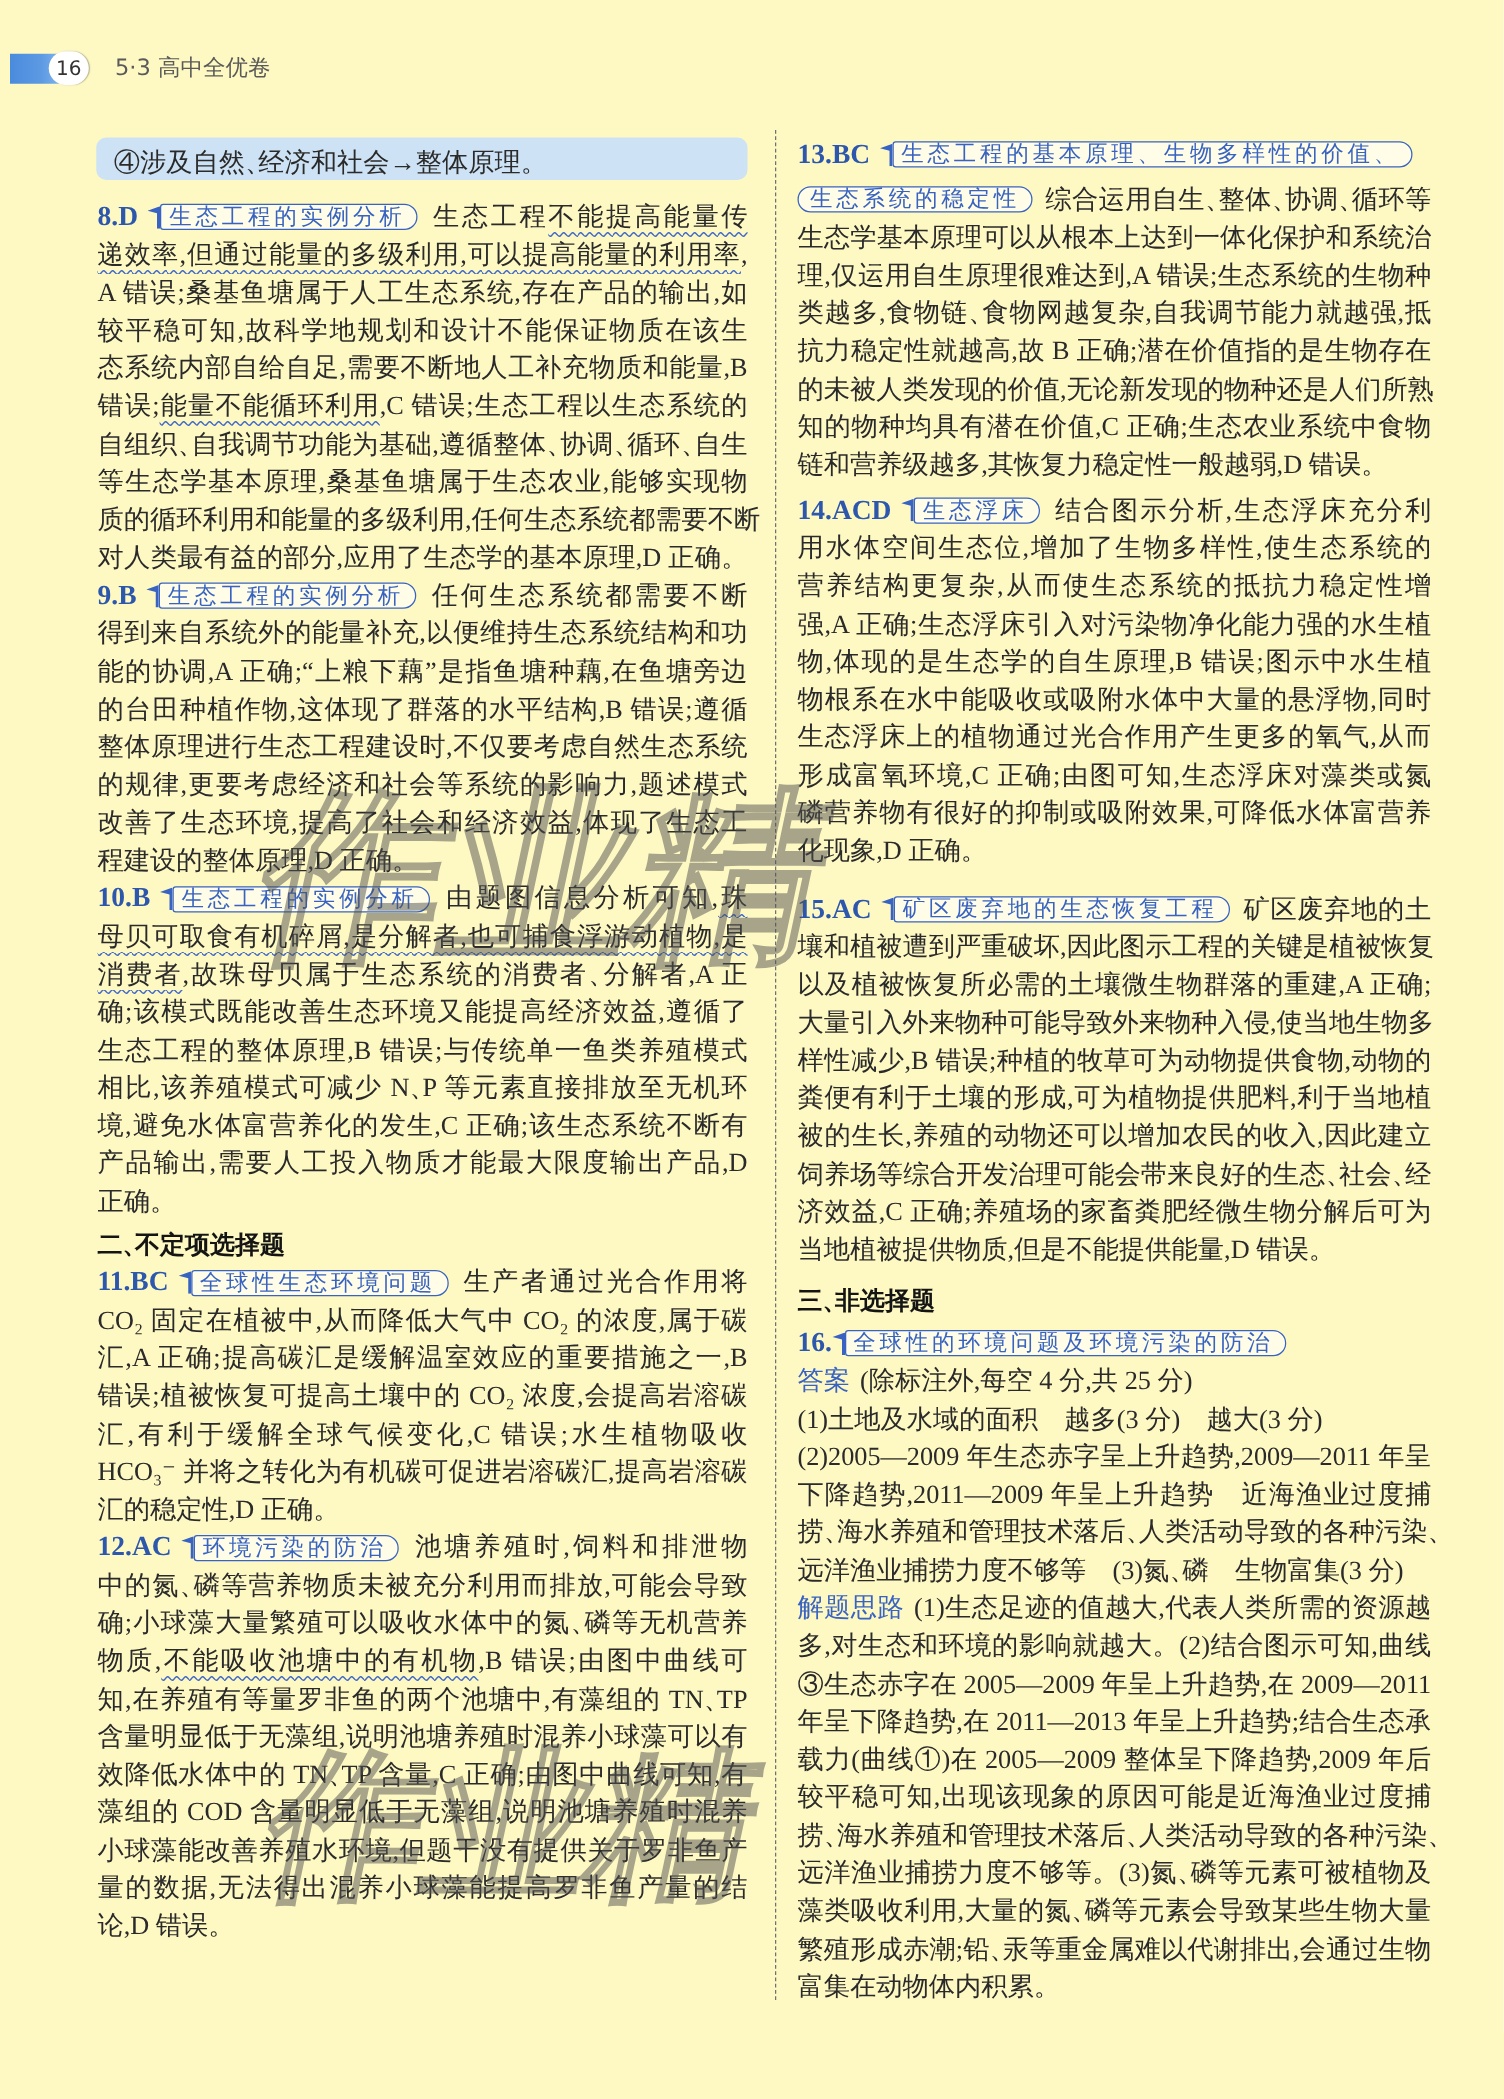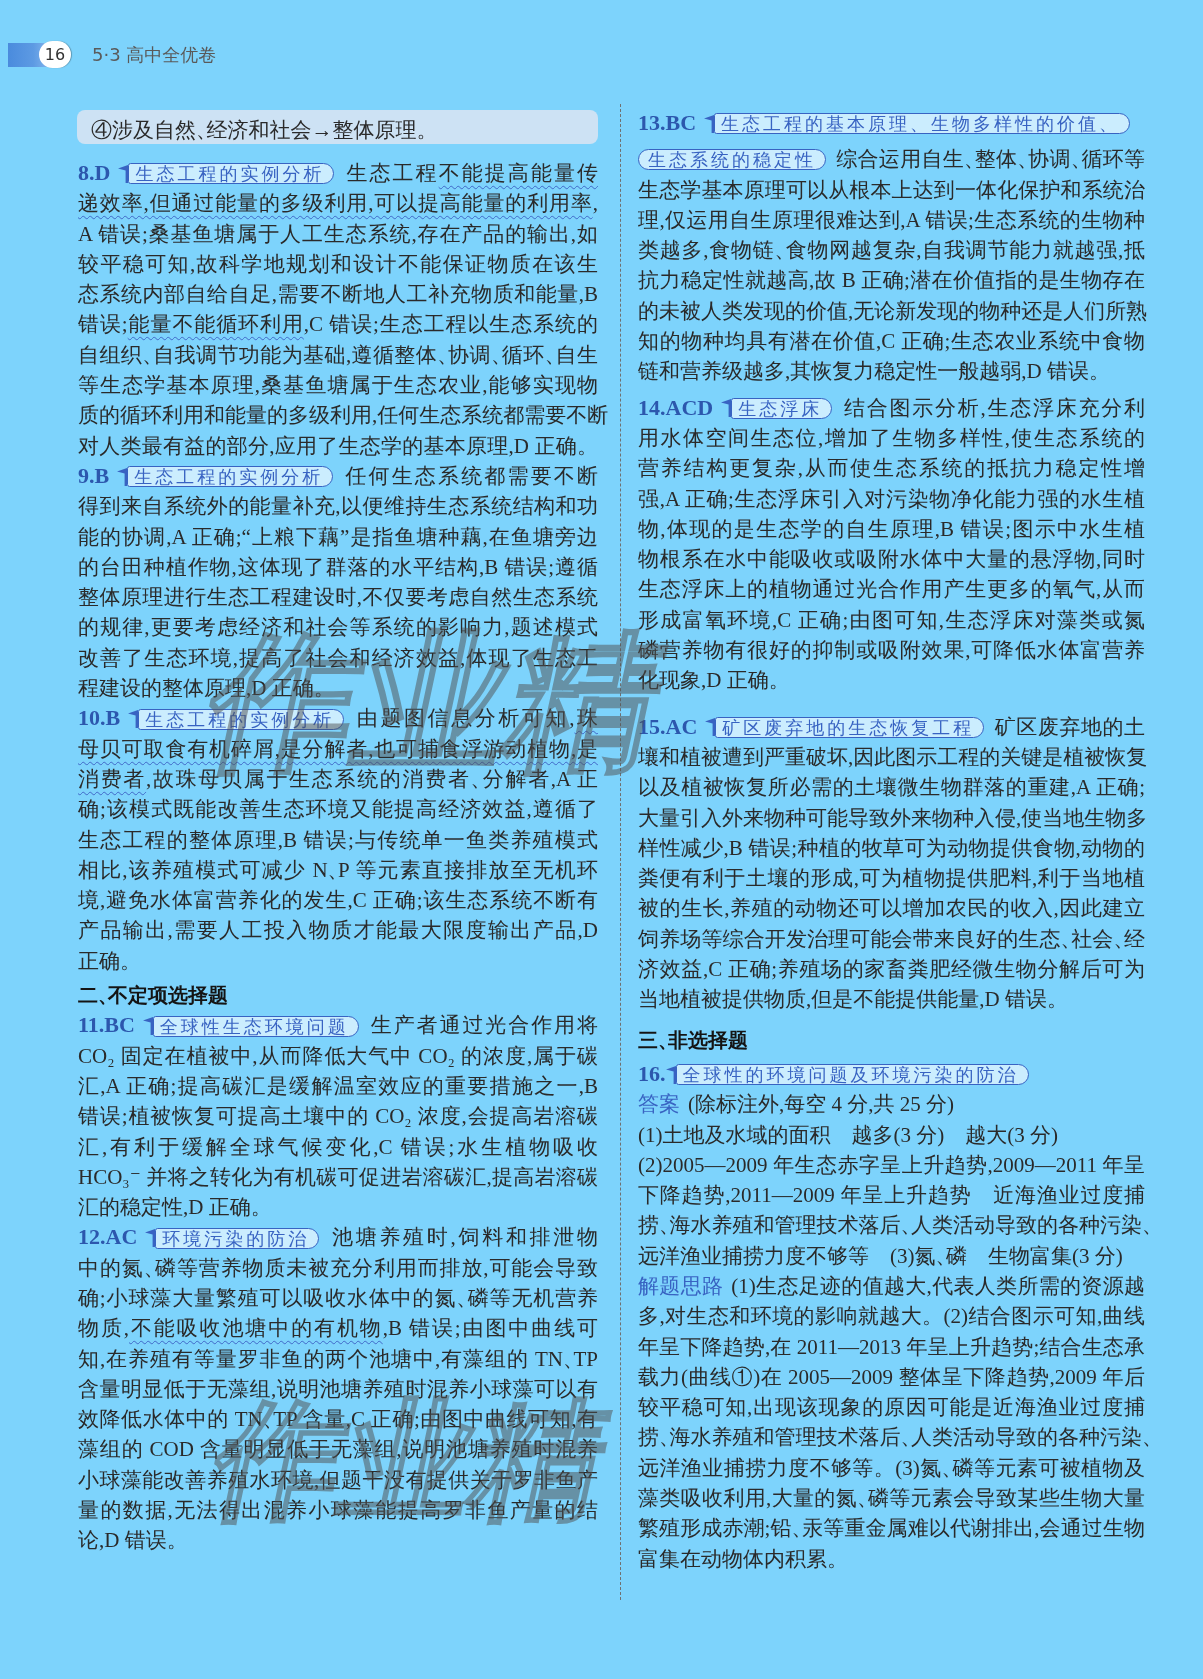--- a/index.html
+++ b/index.html
@@ -1,19 +1,19 @@
 <!DOCTYPE html>
 <html style="--label: #2c57ad; --tag: #3863c2; --uline: #4068c8; --tipbg: #cde2f4; --accent: #5d9ae3;"><head>
 <meta charset="utf-8">
 <style>
   :root{
     --label:#2c57ad; --tag:#3863c2; --uline:#4068c8; --tipbg:#cde2f4; --accent:#5d9ae3;
   }
   html,body{margin:0;padding:0;background:#fafafa;}
-  .page{position:relative;width:1203px;height:1679px;overflow:hidden;background:#7dd3fc;color:#2a2a2a;
+  .page{position:relative;width:1203px;height:1679px;overflow:hidden;background:#fef9c3;color:#2a2a2a;
         font-family:"Liberation Serif","DejaVu Serif",serif;}
   
   .hdr-bar{position:absolute;left:8px;top:43px;width:46px;height:24px;
            background:linear-gradient(90deg,#4a8bdd,var(--accent) 55%,#8dbdf0);}
   .hdr-badge{position:absolute;left:39px;top:41px;width:32px;height:27px;border-radius:14px;background:#fff;
              box-shadow:1px 0 1px rgba(0,0,0,.28);font-family:"DejaVu Sans",sans-serif;font-size:16px;
              line-height:27px;text-align:center;color:#333;}
   .hdr-title{position:absolute;left:92px;top:42px;font-family:"DejaVu Sans",sans-serif;font-size:18px;
              line-height:26px;color:#5a5a5a;}
   
@@ -185,20 +185,21 @@
               <path d="M0 3.5 L10 0 L10 18 L7.6 18 L7.6 5.6 Z"></path>
             </svg></span><span class="tag">全球性的环境问题及环境污染的防治</span></div>
       <div class="ln end"><span class="blue-label">答案</span><span>(除标注外,每空 4 分,共 25 分)</span></div>
       <div class="ln end"><span>(1)土地及水域的面积　越多(3 分)　越大(3 分)</span></div>
       <div class="ln"><span>(2)2005—2009 年生态赤字呈上升趋势,2009—2011 年呈</span></div>
       <div class="ln"><span>下降趋势,2011—2009 年呈上升趋势　近海渔业过度捕</span></div>
       <div class="ln"><span>捞<span class="cp">、</span>海水养殖和管理技术落后<span class="cp">、</span>人类活动导致的各种污染<span class="cp">、</span></span></div>
       <div class="ln end"><span>远洋渔业捕捞力度不够等　(3)氮<span class="cp">、</span>磷　生物富集(3 分)</span></div>
       <div class="ln"><span class="blue-label">解题思路</span><span>(1)生态足迹的值越大,代表人类所需的资源越</span></div>
       <div class="ln"><span>多,对生态和环境的影响就越大。(2)结合图示可知,曲线</span></div>
+      <div class="ln"><span>③生态赤字在 2005—2009 年呈上升趋势,在 2009—2011</span></div>
       <div class="ln"><span>年呈下降趋势,在 2011—2013 年呈上升趋势;结合生态承</span></div>
       <div class="ln"><span>载力(曲线①)在 2005—2009 整体呈下降趋势,2009 年后</span></div>
       <div class="ln"><span>较平稳可知,出现该现象的原因可能是近海渔业过度捕</span></div>
       <div class="ln"><span>捞<span class="cp">、</span>海水养殖和管理技术落后<span class="cp">、</span>人类活动导致的各种污染<span class="cp">、</span></span></div>
       <div class="ln"><span>远洋渔业捕捞力度不够等。(3)氮<span class="cp">、</span>磷等元素可被植物及</span></div>
       <div class="ln"><span>藻类吸收利用,大量的氮<span class="cp">、</span>磷等元素会导致某些生物大量</span></div>
       <div class="ln"><span>繁殖形成赤潮;铅<span class="cp">、</span>汞等重金属难以代谢排出,会通过生物</span></div>
       <div class="ln end"><span>富集在动物体内积累。</span></div>
     </div>
   </div>

